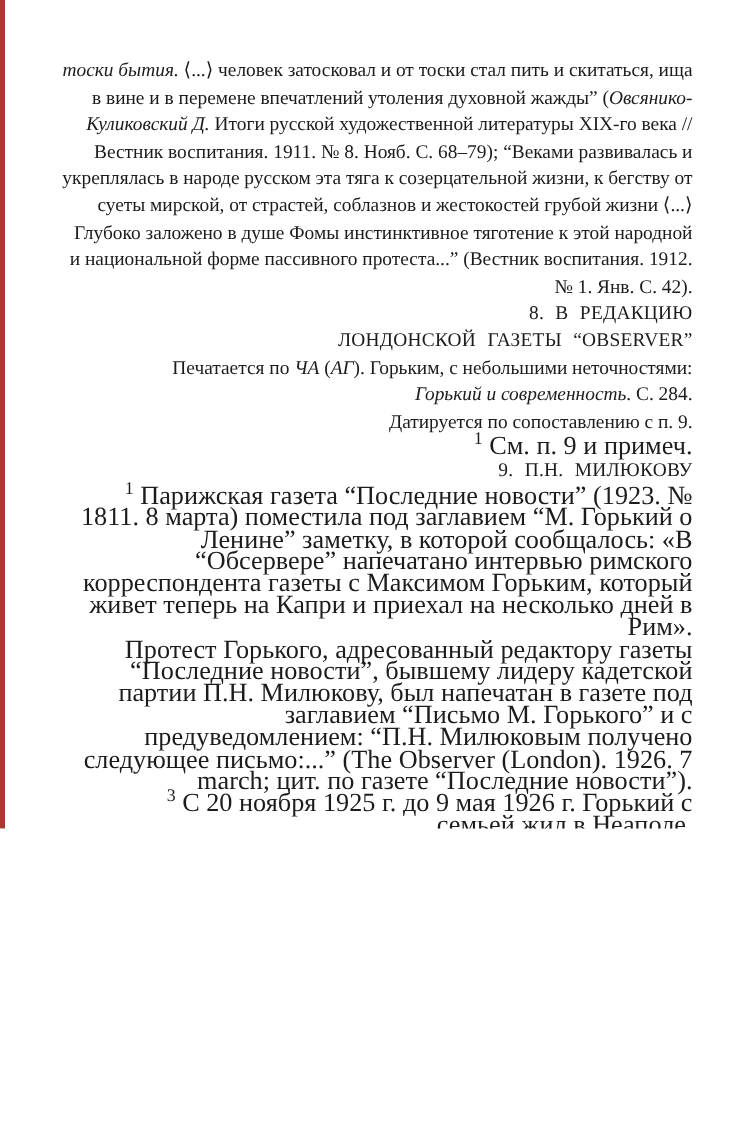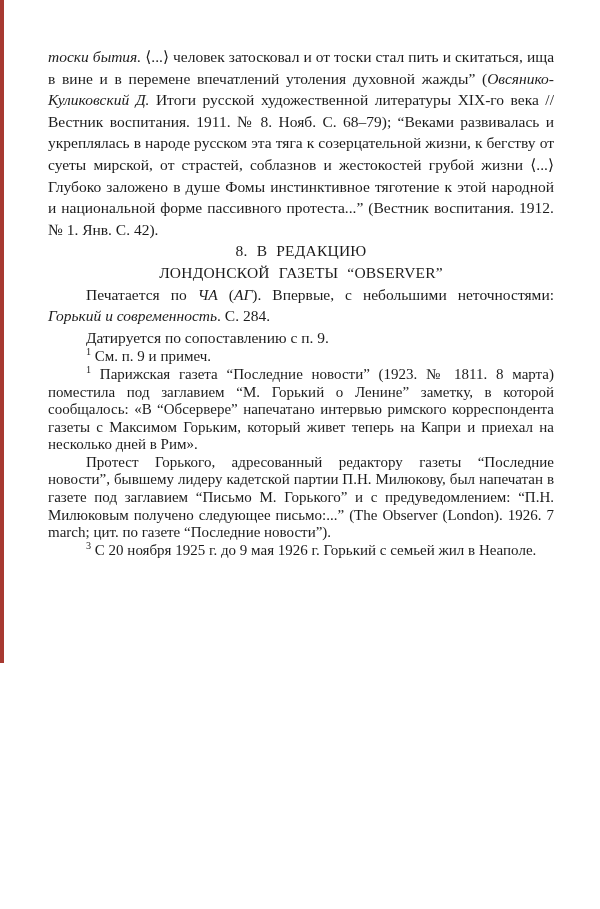--- a/index.html
+++ b/index.html
@@ -12,30 +12,30 @@
     color:#1c1c1c;
   }
   .edge-strip {
     position:absolute; left:0; top:0; bottom:0; width:4px;
   }
   .content {
     position:absolute; left:48px; top:46px; width:506px;
     font-size:15.5px; line-height:21.6px;
     text-align:justify;
   }
-  .content p { margin:0; text-indent:38px; }
+  .content p { margin:0; text-indent:38px;text-align:right; }
   p.flush { text-indent:0; }
   .heading {
     text-align:center; text-indent:0 !important;
     word-spacing:5px; letter-spacing:0.2px;
     white-space:nowrap;
   }
   .h8 { margin-top:17px; }
   .note-first { margin-top:13px; }
-  .fn { font-size:15px; line-height:17.6px; }
+  .fn { font-size:21px; line-height:17.6px; }
   .fn8 { margin-top:7px; }
   .h9 { margin-top:44px; }
   .s9-first { margin-top:16px; }
   .fnblock-first { margin-top:13px; }
   em { font-style:italic; }
   sup { font-size:0.68em; line-height:0; vertical-align:super; }
   .page-number {
     position:absolute; left:0; right:0; top:829px;
     text-align:right;
     font-size:12px; font-weight:bold; letter-spacing:1px;margin-top:40px;
@@ -48,25 +48,26 @@
 
   <div class="edge-strip" style="background: rgb(167, 57, 49);"></div>
 
   <div class="content">
 
     <p class="flush"><em>тоски бытия.</em><span> ⟨...⟩ человек затосковал и от тоски стал пить и скитаться, ища в вине и в перемене впечатлений утоления духовной жажды” (</span><em>Овсянико-Куликовский Д.</em><span> Итоги русской художественной литературы XIX-го века // Вестник воспитания. 1911. № 8. Нояб. С. 68–79); “Веками развивалась и укреплялась в народе русском эта тяга к созерцательной жизни, к бегству от суеты мирской, от страстей, соблазнов и жестокостей грубой жизни ⟨...⟩ Глубоко заложено в душе Фомы инстинктивное тяготение к этой народной и национальной форме пассивного протеста...” (Вестник воспитания. 1912. № 1. Янв. С. 42).</span></p>
 
     <p class="heading h8">8. В РЕДАКЦИЮ</p>
     <p class="heading">ЛОНДОНСКОЙ ГАЗЕТЫ “OBSERVER”</p>
 
-    <p class="note-first"><span>Печатается по </span><em>ЧА</em><span> (</span><em>АГ</em><span>). Впервые, с небольшими неточностями: </span><em>Горький и современность</em><span>. С. 284.</span></p>
+    <p class="note-first"><span>Печатается по </span><em>ЧА</em><span> (</span><em>АГ</em><span>). Горьким, с небольшими неточностями: </span><em>Горький и современность</em><span>. С. 284.</span></p>
     <p><span>Датируется по сопоставлению с п. 9.</span></p>
 
     <p class="fn fn8"><sup>1</sup><span> См. п. 9 и примеч.</span></p>
 
+    <p class="heading h9">9. П.Н. МИЛЮКОВУ</p>
 
 
     <p class="fn fnblock-first"><sup>1</sup><span> Парижская газета “Последние новости” (1923. № 1811. 8 марта) поместила под заглавием “М. Горький о Ленине” заметку, в которой сообщалось: «В “Обсервере” напечатано интервью римского корреспондента газеты с Максимом Горьким, который живет теперь на Капри и приехал на несколько дней в Рим».</span></p>
     <p class="fn"><span>Протест Горького, адресованный редактору газеты “Последние новости”, бывшему лидеру кадетской партии П.Н. Милюкову, был напечатан в газете под заглавием “Письмо М. Горького” и с предуведомлением: “П.Н. Милюковым получено следующее письмо:...” (The Observer (London). 1926. 7 march; цит. по газете “Последние новости”).</span></p>
     <p class="fn"><sup>3</sup><span> С 20 ноября 1925 г. до 9 мая 1926 г. Горький с семьей жил в Неаполе.</span></p>
 
   </div>
 
   <div class="page-number">414</div>
 

